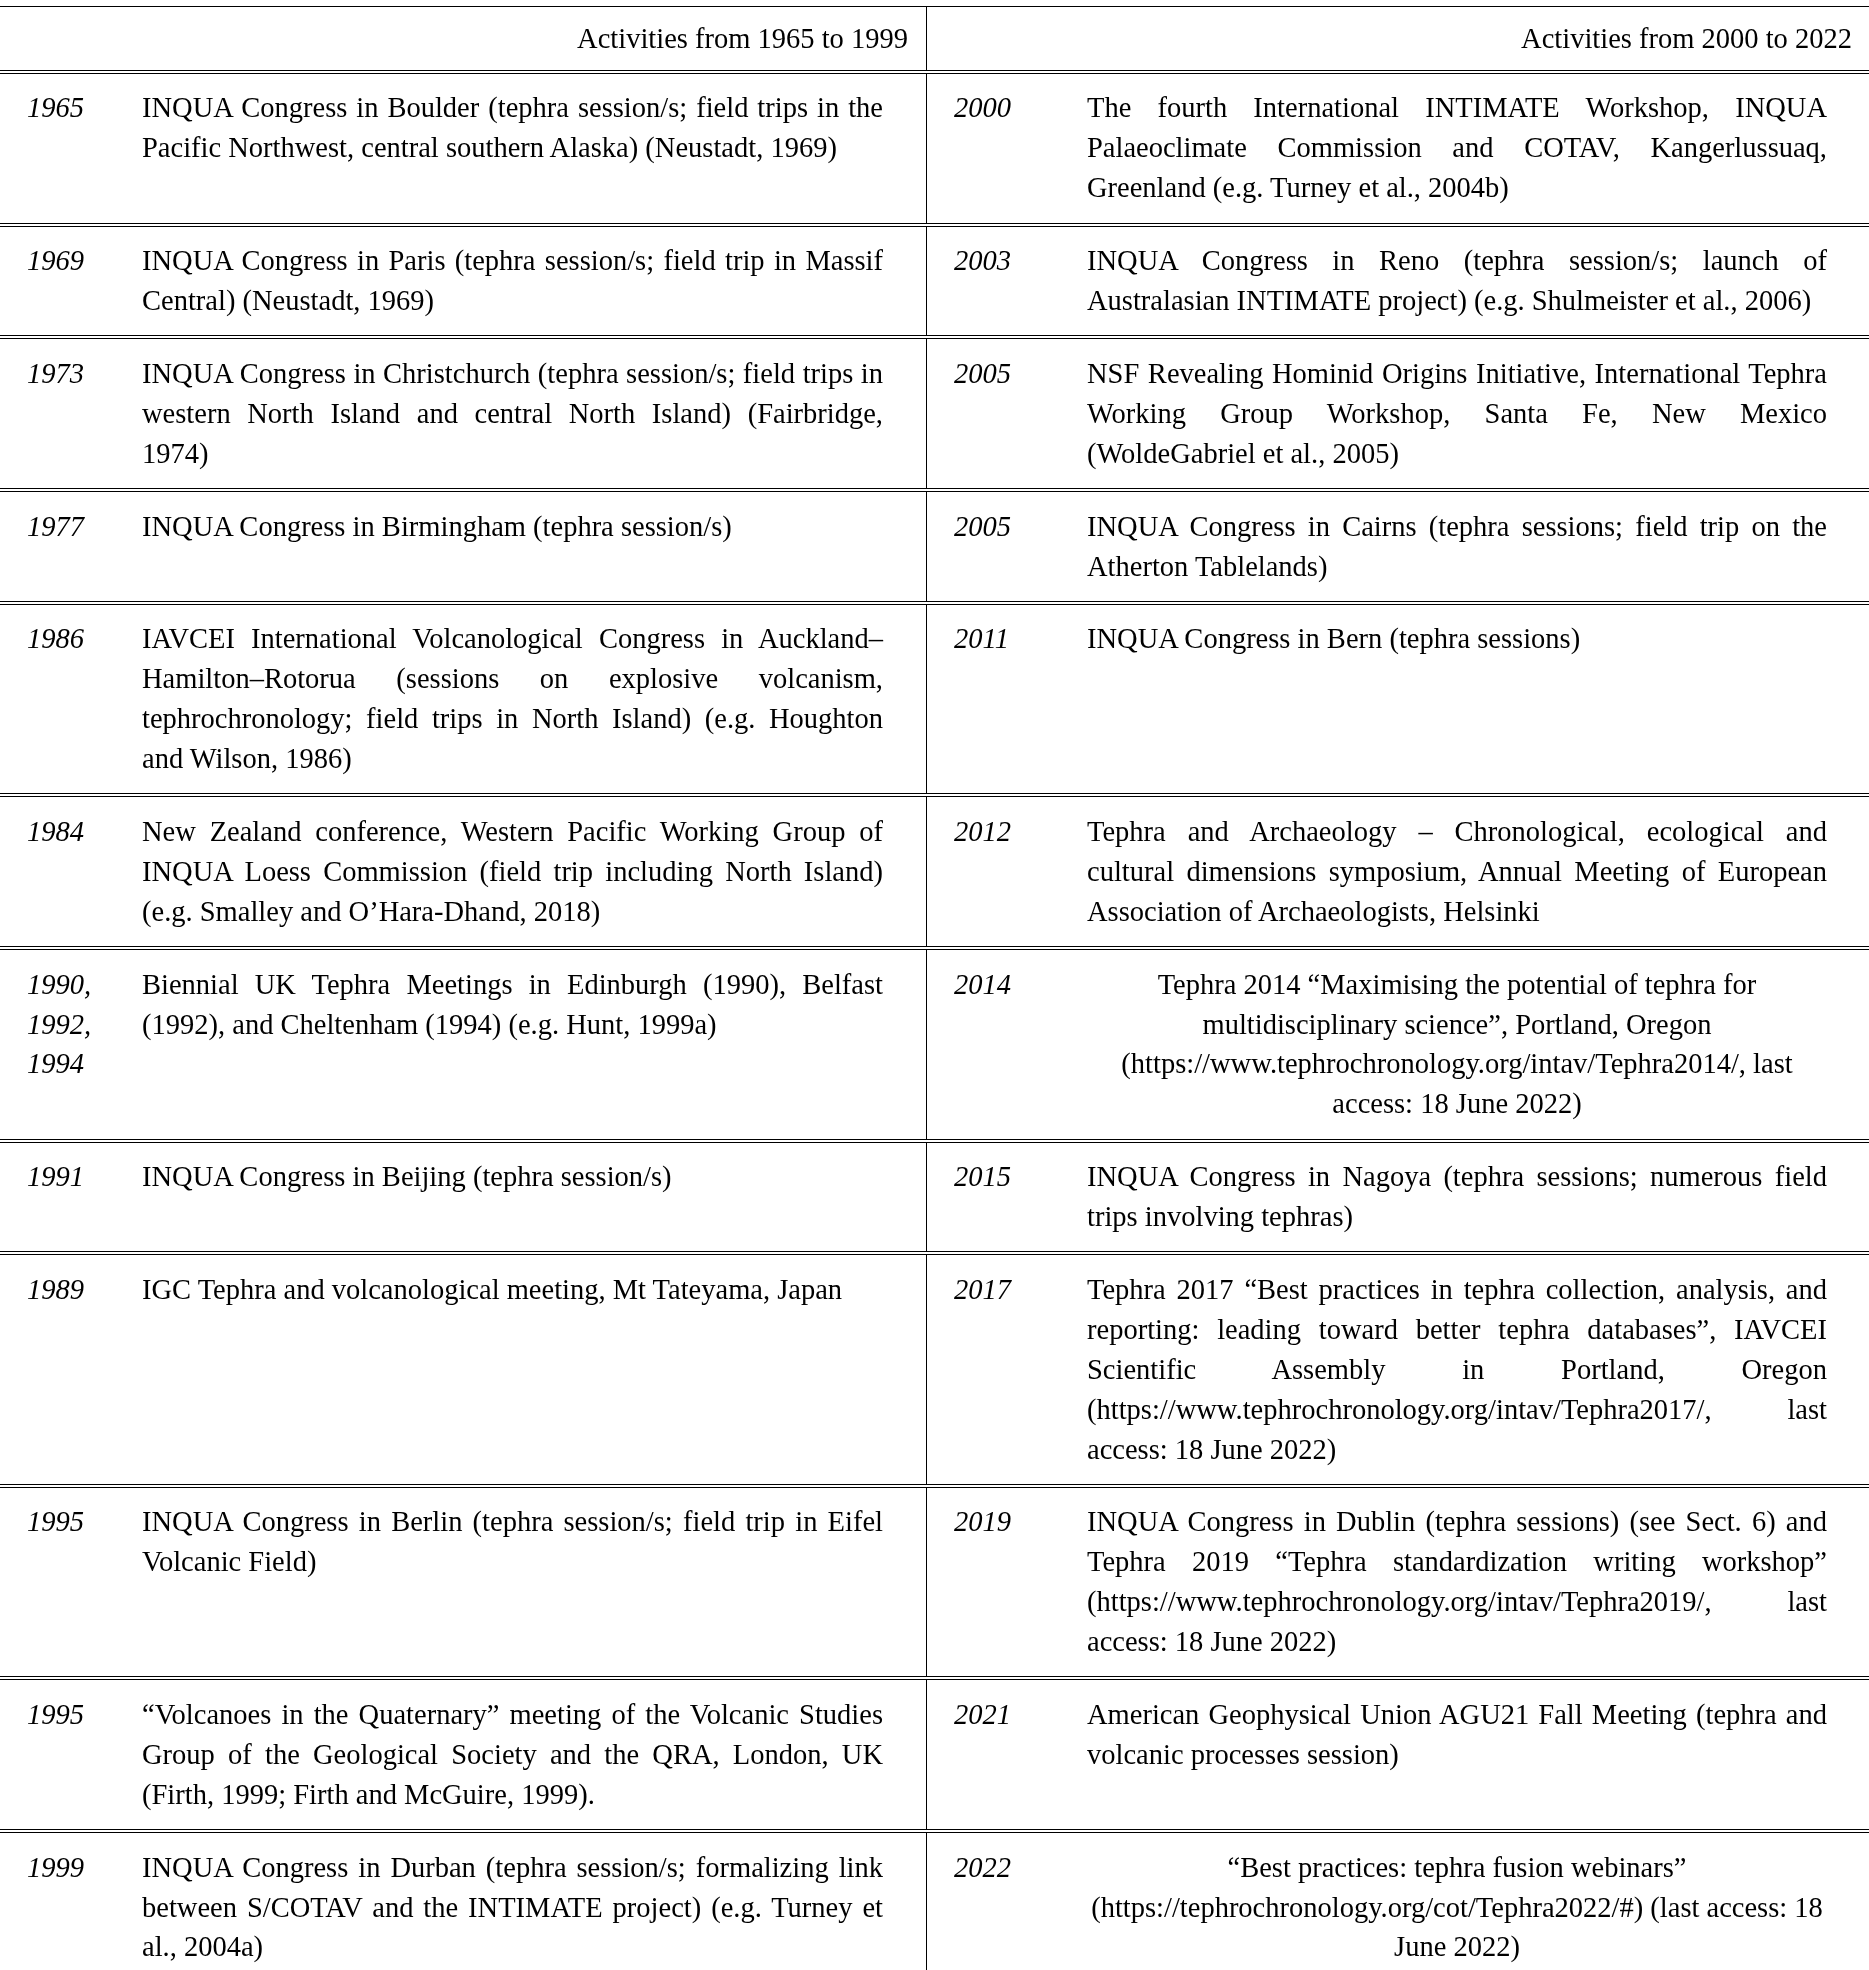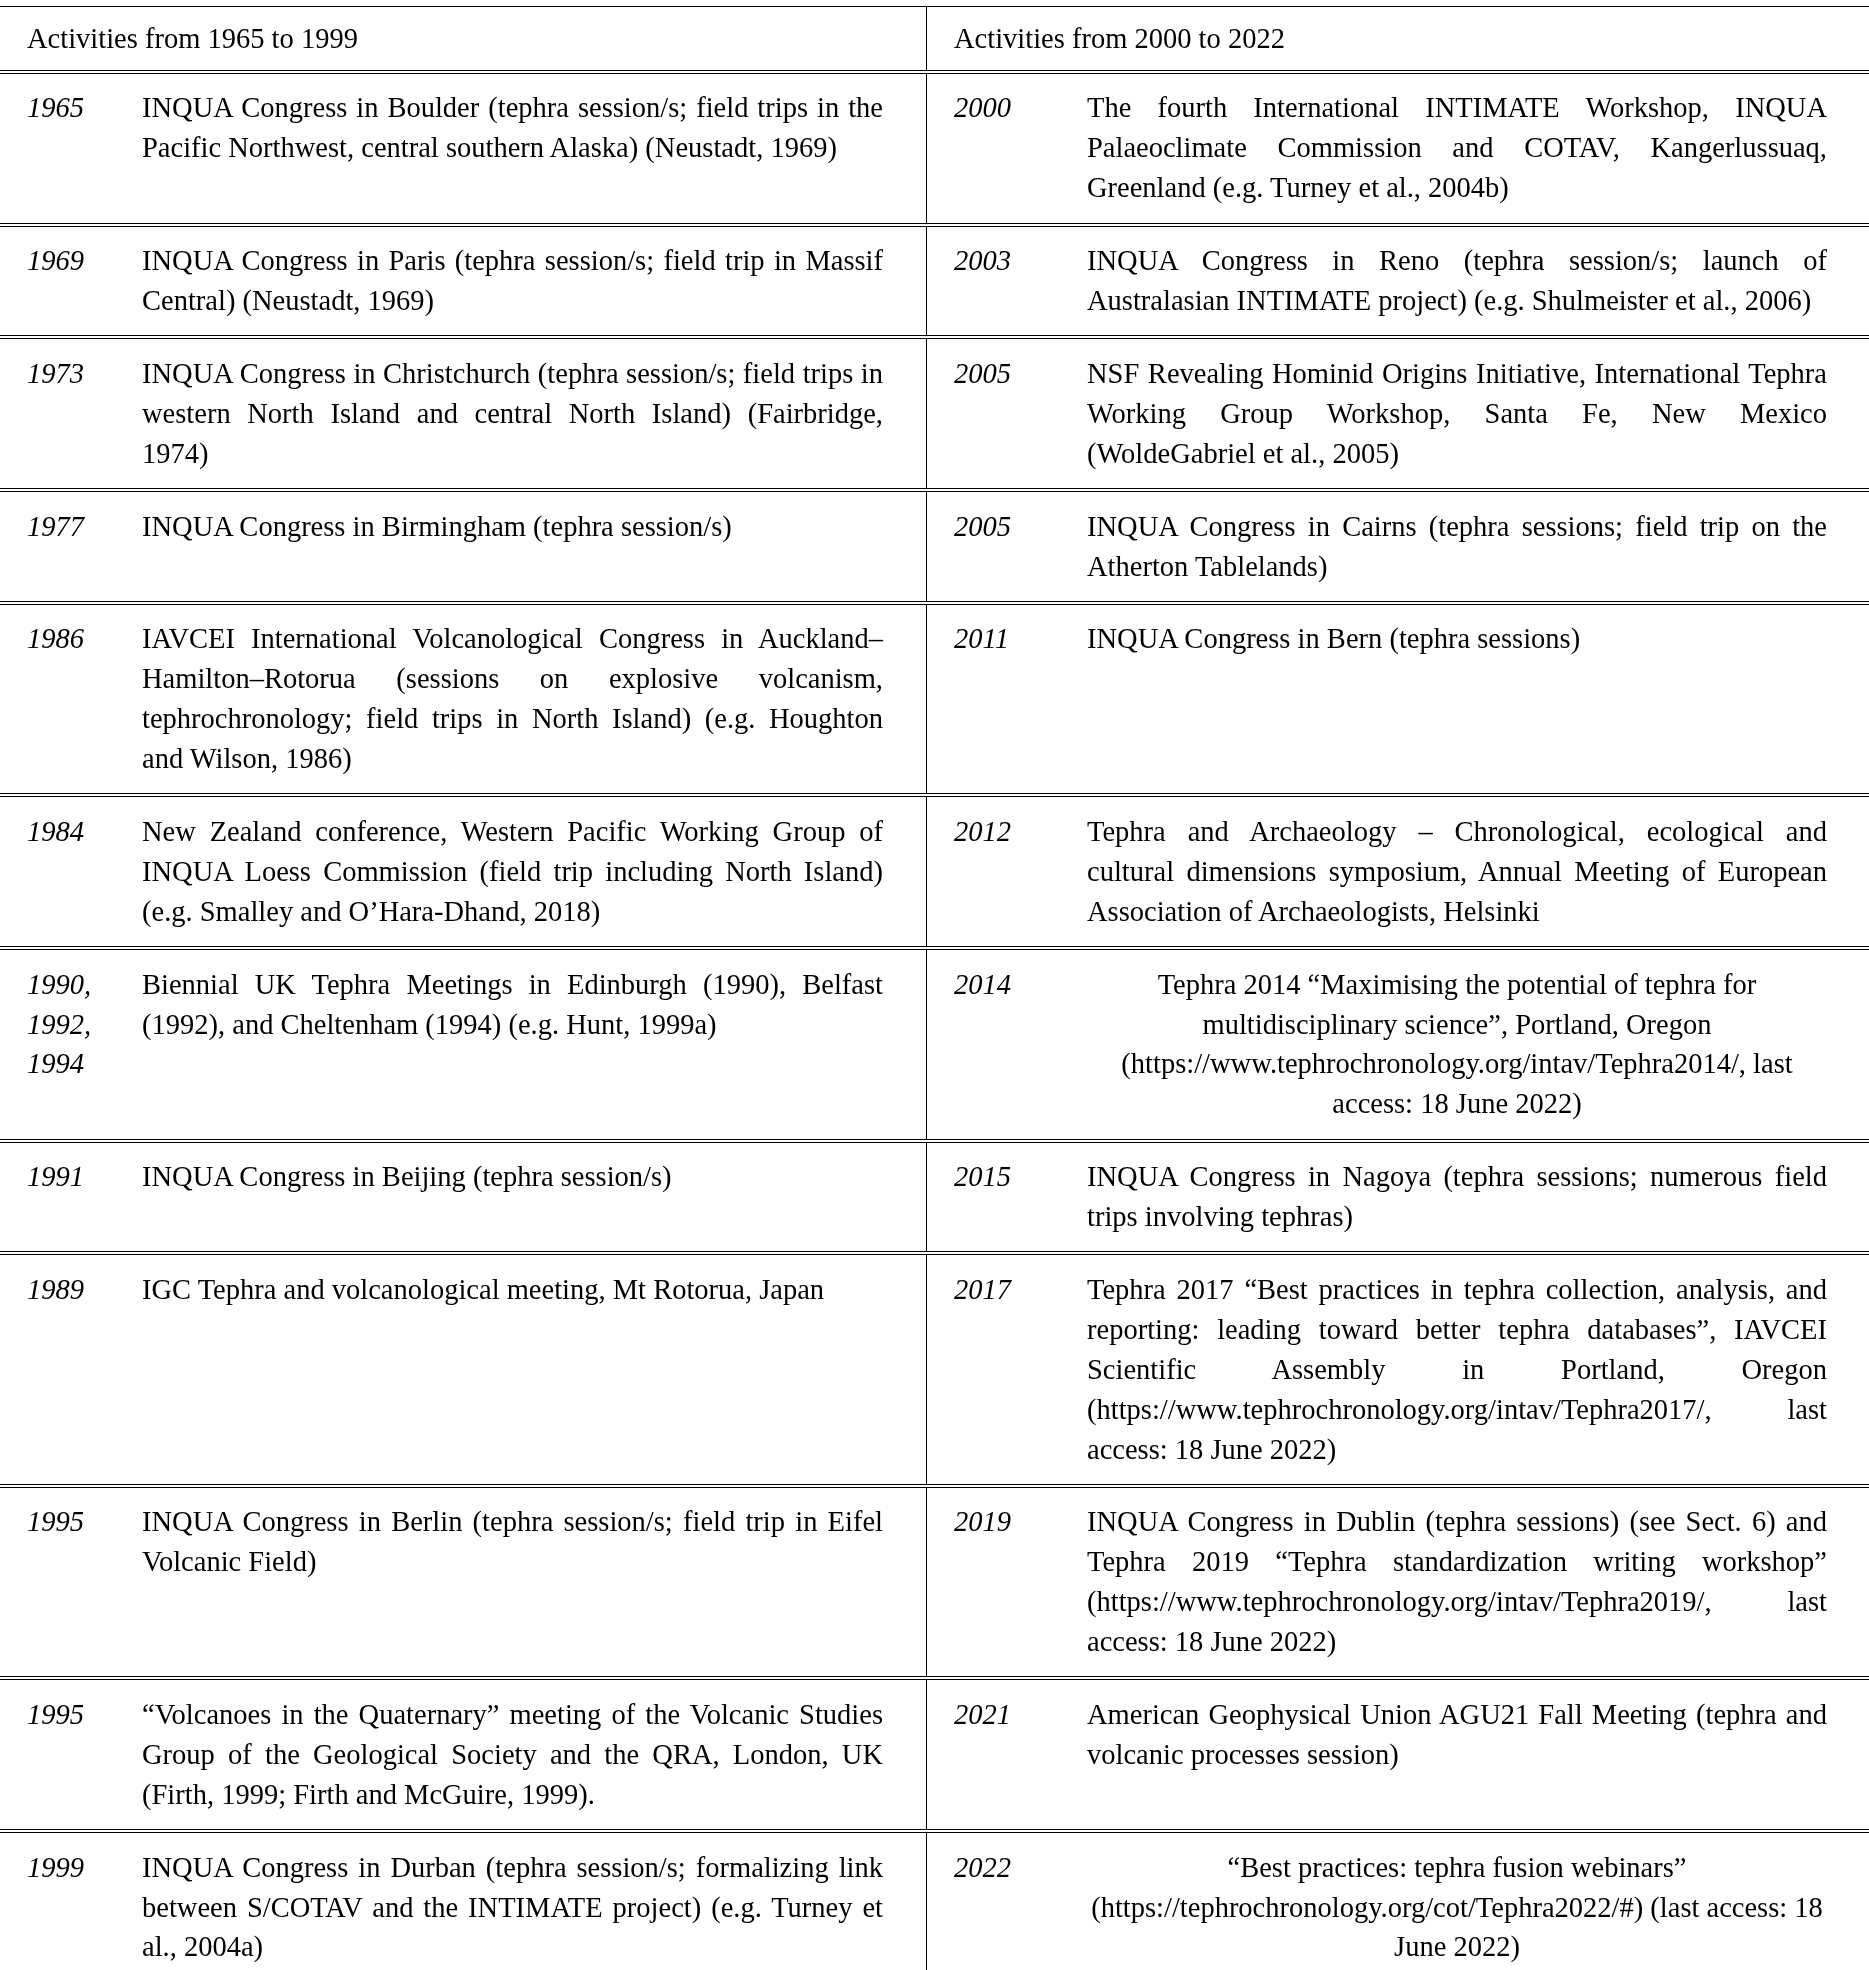--- a/index.html
+++ b/index.html
@@ -10,20 +10,21 @@
     padding-top: 6.3px;
   }
   .tbl {
     width: 1870px;
     border-top: 1.8px solid #000;
     border-bottom: 5.4px double #000;
   }
   .hdr-row {
     display: grid;
     grid-template-columns: 926px 1fr;
+    text-align: right;
   }
   .hdr-cell {
     font-size: 28.5px;
     line-height: 1.4;
     padding: 11.8px 18px 11px 27px;
   }
   .row {
     display: grid;
     grid-template-columns: 142px 784px 161px 1fr;
     border-top: 4.5px double #000;
@@ -108,21 +109,21 @@
 
   <div class="row">
     <div class="cell year">1991</div>
     <div class="cell txt">INQUA Congress in Beijing (tephra session/s)</div>
     <div class="cell year vline">2015</div>
     <div class="cell txt">INQUA Congress in Nagoya (tephra sessions; numerous field trips involving tephras)</div>
   </div>
 
   <div class="row">
     <div class="cell year">1989</div>
-    <div class="cell txt">IGC Tephra and volcanological meeting, Mt Rotorua, Japan</div>
+    <div class="cell txt">IGC Tephra and volcanological meeting, Mt Tateyama, Japan</div>
     <div class="cell year vline">2017</div>
     <div class="cell txt">Tephra 2017 “Best practices in tephra collection, analysis, and reporting: leading toward better tephra databases”, IAVCEI Scientific Assembly in Portland, Oregon (https://www.tephrochronology.org/intav/Tephra2017/, last access: 18 June 2022)</div>
   </div>
 
   <div class="row">
     <div class="cell year">1995</div>
     <div class="cell txt">INQUA Congress in Berlin (tephra session/s; field trip in Eifel Volcanic Field)</div>
     <div class="cell year vline">2019</div>
     <div class="cell txt">INQUA Congress in Dublin (tephra sessions) (see Sect. 6) and Tephra 2019 “Tephra standardization writing workshop” (https://www.tephrochronology.org/intav/Tephra2019/, last access: 18 June 2022)</div>
   </div>

